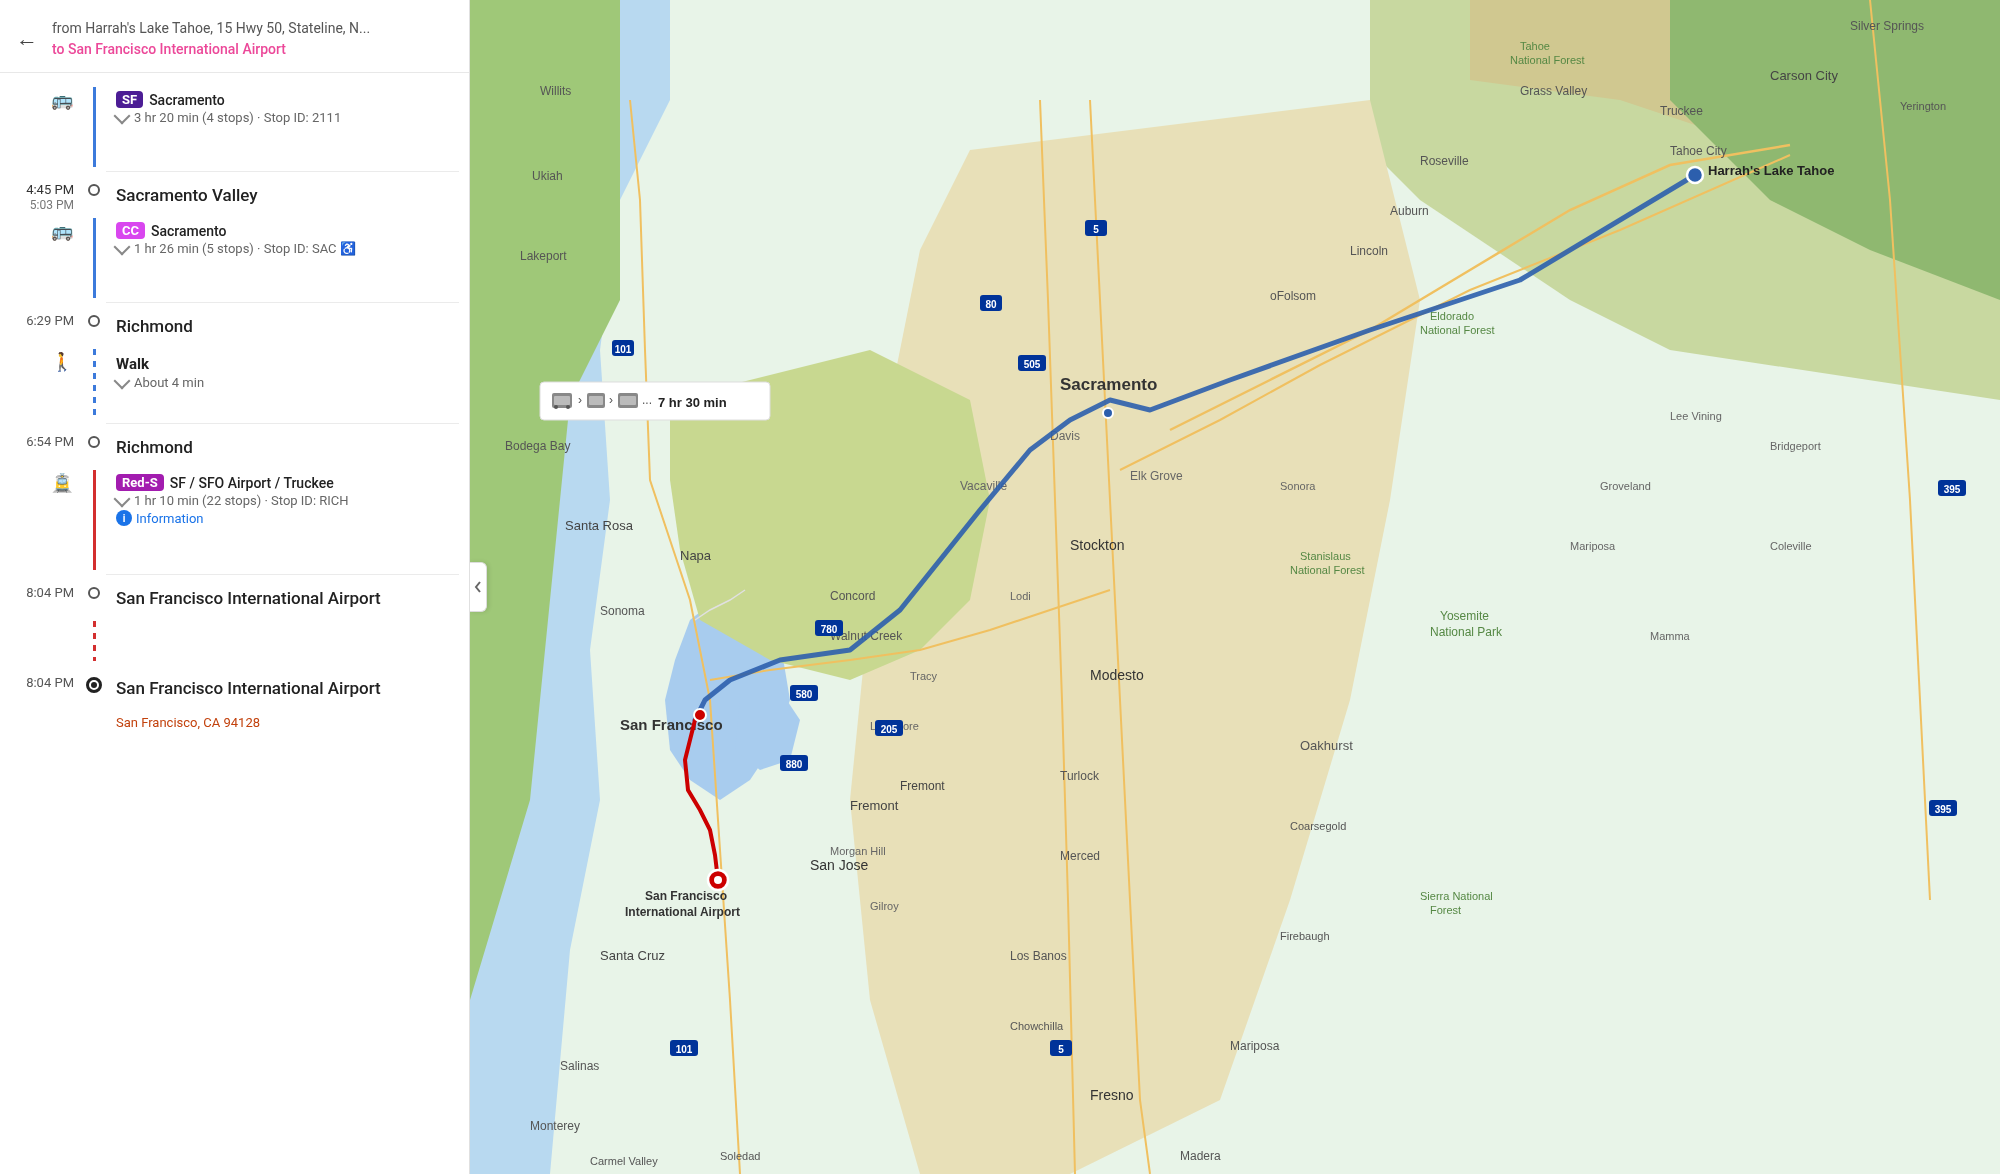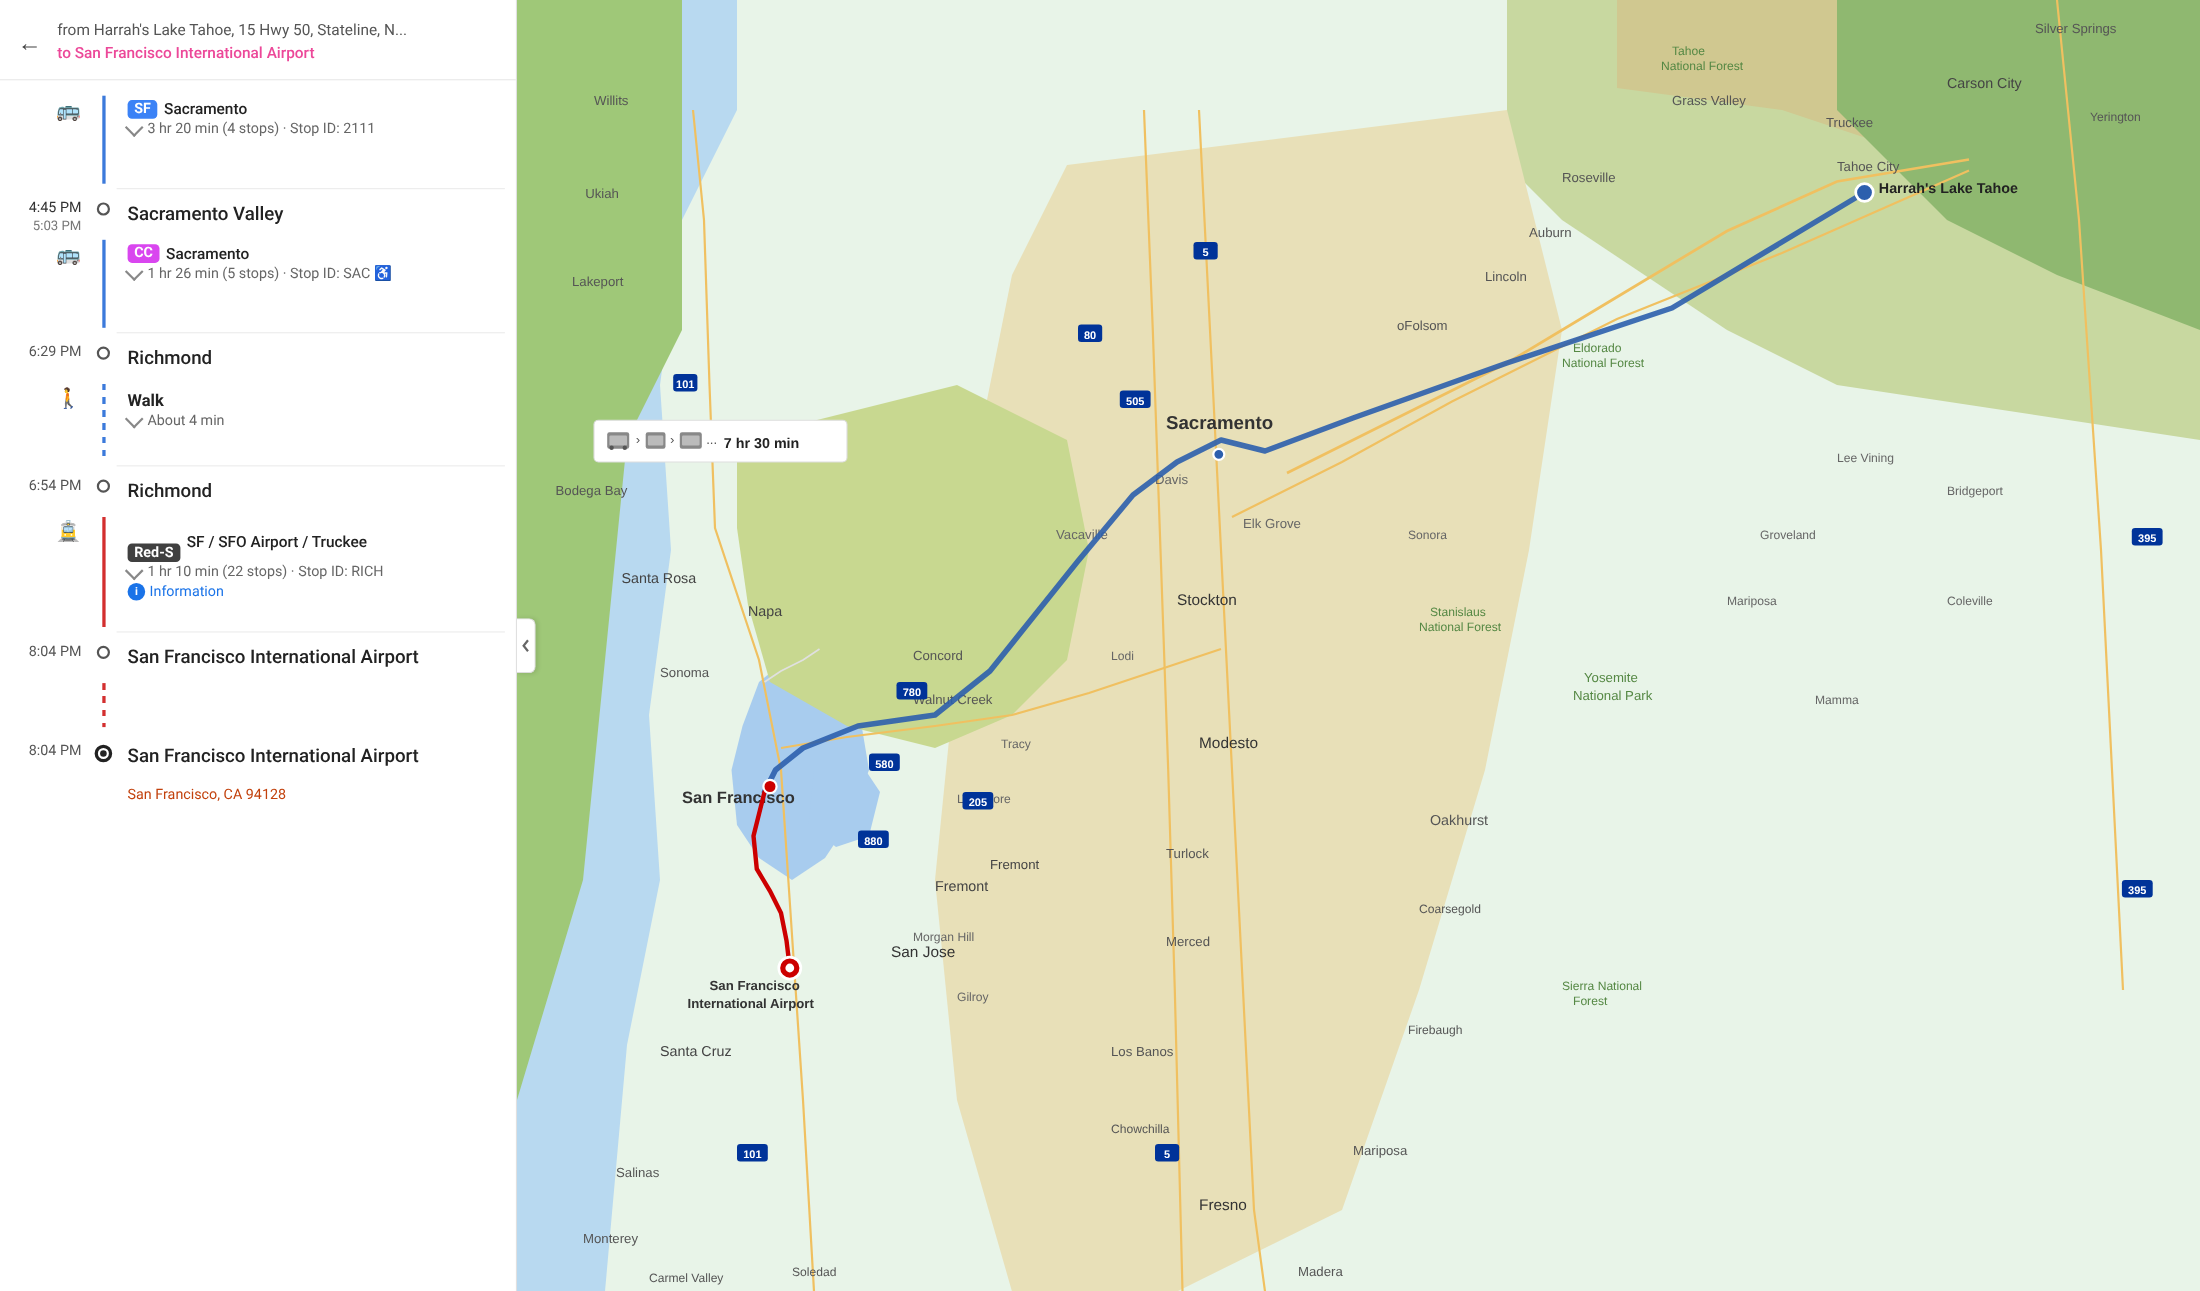--- a/index.html
+++ b/index.html
@@ -153,23 +153,23 @@
       display: inline-flex;
       align-items: center;
       justify-content: center;
       border-radius: 4px;
       padding: 1px 6px;
       font-size: 13px;
       font-weight: 700;
       color: #fff;
       margin-right: 6px;
     }
-    .badge-sf { background: #3b82f6; }
+    .badge-sf { background: #4c1d95; }
     .badge-cc { background: #d946ef; }
-    .badge-red-s { background: #404040; margin-top: 20px; }
+    .badge-red-s { background: #a21caf; }
 
     .route-label {
       font-size: 14px;
       font-weight: 500;
       color: #222;
     }
     .route-detail {
       font-size: 13px;
       color: #666;
       display: flex;

